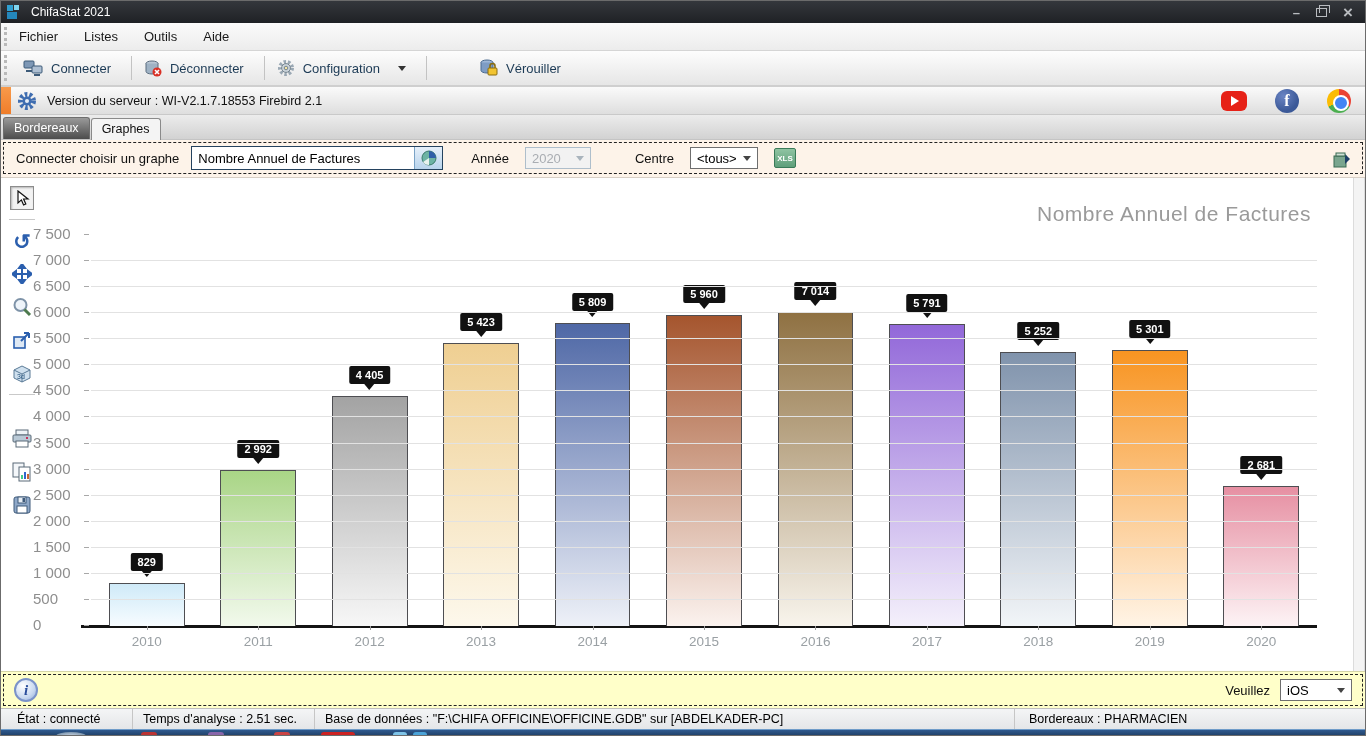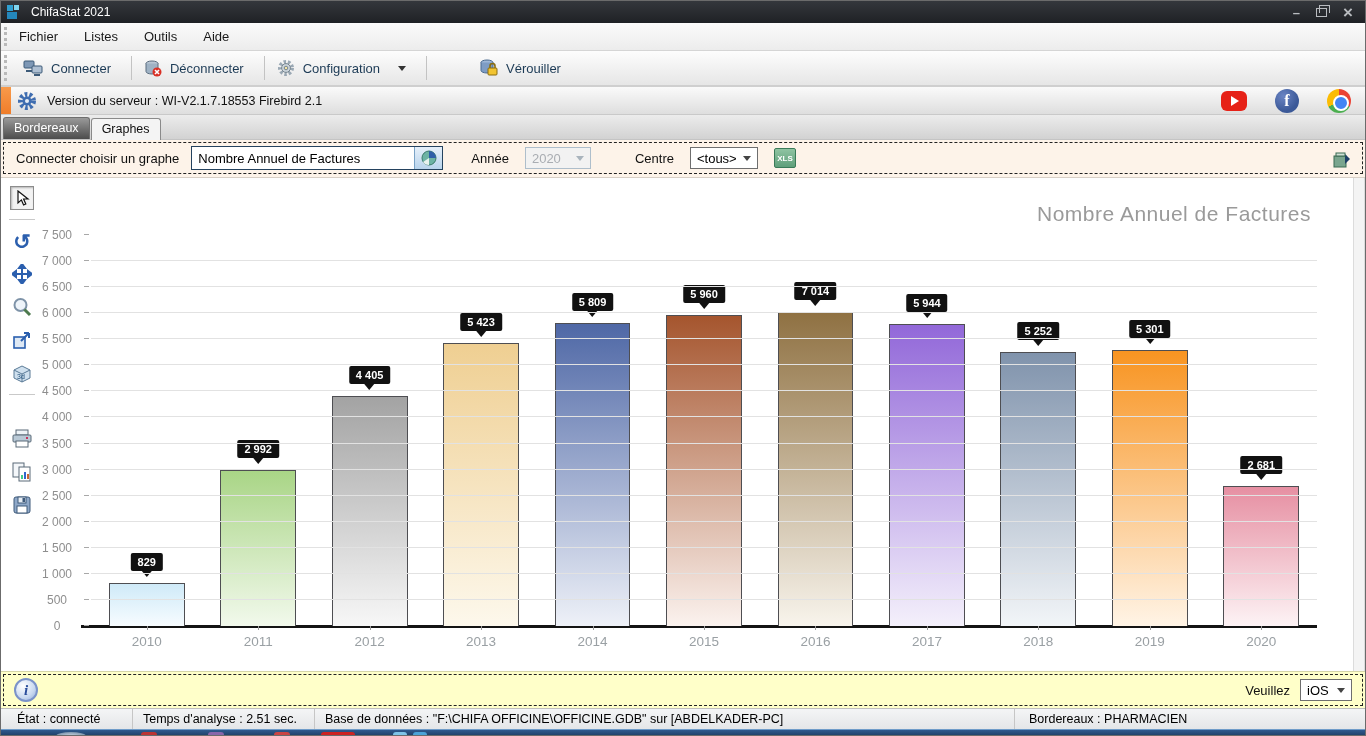--- a/index.html
+++ b/index.html
@@ -72,38 +72,38 @@
   .tool.selected { border:1px solid #8c8c8c; box-shadow:inset 1px 1px 2px rgba(0,0,0,.25); background:#f3f3f3; }
   .strip-sep { width:26px; border-top:1px solid #c9c9c9; }
   .strip-gap { height:14px; }
 
   .chartwrap { flex:1; position:relative; }
   .chart-title { position:absolute; top:24px; right:42px; font-size:21px; color:#9a9a9a; letter-spacing:.5px; }
   .plot { position:absolute; left:48px; right:36px; top:57px; height:391px; }
   .axis-x { position:absolute; left:-10px; right:0; bottom:-2px; height:3px; background:#141414; }
   .gridline { position:absolute; left:0; right:0; height:1px; background:#e2e2e2; }
   .ytick { position:absolute; left:-7px; width:5px; height:1px; background:#a8a8a8; }
-  .ylabel { position:absolute; right:100%; margin-right:10px; width:48px; text-align:center; font-size:12px; color:#8e8e8e; transform:translateY(7px); white-space:nowrap; }
+  .ylabel { position:absolute; right:100%; margin-right:10px; width:48px; text-align:left; font-size:15px; color:#8e8e8e; transform:translateY(7px); white-space:nowrap; }
   .bars { position:absolute; inset:0; display:flex; }
   .barcol { flex:1; position:relative; display:flex; align-items:flex-end; justify-content:center; }
   .bar { width:68%; border:1px solid #4e4e52; border-bottom:none; }
   .callout { position:absolute; left:50%; transform:translateX(-50%); background:#111; color:#fff; font-size:11px; font-weight:bold; padding:3px 7px; border-radius:2px; white-space:nowrap; }
   .callout:after { content:""; position:absolute; top:100%; left:50%; transform:translateX(-50%); border-left:5px solid transparent; border-right:5px solid transparent; border-top:6px solid #111; }
   .xlabels { position:absolute; left:48px; right:36px; top:448px; height:34px; display:flex; }
   .xlabel { flex:1; text-align:center; font-size:13.5px; color:#9aa0a4; padding-top:8px; position:relative; }
   .xlabel:before { content:""; position:absolute; top:0; left:50%; width:1px; height:4px; background:#9a9a9a; }
   .vscroll { width:12px; background:#f4f4f4; border-left:1px solid #dcdcdc; border-right:1px solid #dcdcdc; }
 
   
   .palettebar { height:37px; background:#ffffc9; position:relative; border-top:1px solid #d6d6a8; }
   .palettebar .dash { position:absolute; inset:2px; border:1px dashed #222; display:flex; align-items:center; padding:0 10px; }
   .info-icon { width:24px; height:24px; border-radius:50%; background:radial-gradient(circle at 35% 30%,#ffffff,#c9d9f0 60%,#8fa9d6); border:2px solid #7b93c9; color:#2a4d9b; font-family:"Liberation Serif",serif; font-weight:bold; font-style:italic; font-size:15px; display:flex; align-items:center; justify-content:center; }
   .palette-right { margin-left:auto; display:flex; align-items:center; gap:10px; }
   .palette-label { font-size:13px; color:#111; }
-  .combo.palette { width:52px; background:#fff; }
+  .combo.palette { width:72px; background:#fff; }
 
   
   .statusbar { height:21px; background:linear-gradient(#f4f5f6,#e4e6e8); border-top:1px solid #bfbfbf; display:flex; align-items:center; font-size:12.5px; color:#000; }
   .seg { padding:0 10px; border-right:1px solid #c6c6c6; height:100%; display:flex; align-items:center; }
   .seg.s1 { width:132px;padding-left:16px; } .seg.s2 { width:182px; } .seg.s3 { width:700px; } .seg.s4 { border-right:none; padding-left:14px; }
 
   
   .taskbar { height:10px; background:linear-gradient(#2f5a8f,#16304f); position:relative; overflow:hidden; border-top:1px solid #6f9cc9; }
   .taskbar i { position:absolute; top:2px; border-radius:3px; display:block; }
 </style>
@@ -329,21 +329,21 @@
           <div class="barcol">
             <div class="bar" style="height: 79.4667%; background: linear-gradient(rgb(165, 85, 46), rgb(251, 242, 238));"></div>
             <div class="callout" style="bottom: calc(79.4667% + 12px);">5 960</div>
           </div>
           <div class="barcol">
             <div class="bar" style="height: 80.1867%; background: linear-gradient(rgb(143, 113, 66), rgb(248, 244, 236));"></div>
             <div class="callout" style="bottom: calc(80.1867% + 12px);">7 014</div>
           </div>
           <div class="barcol">
             <div class="bar" style="height: 77.2133%; background: linear-gradient(rgb(146, 104, 217), rgb(244, 240, 251));"></div>
-            <div class="callout" style="bottom: calc(77.2133% + 12px);">5 944</div>
+            <div class="callout" style="bottom: calc(77.2133% + 12px);">5 791</div>
           </div>
           <div class="barcol">
             <div class="bar" style="height: 70.0267%; background: linear-gradient(rgb(128, 147, 172), rgb(242, 245, 248));"></div>
             <div class="callout" style="bottom: calc(70.0267% + 12px);">5 252</div>
           </div>
           <div class="barcol">
             <div class="bar" style="height: 70.68%; background: linear-gradient(rgb(248, 148, 33), rgb(255, 244, 230));"></div>
             <div class="callout" style="bottom: calc(70.68% + 12px);">5 301</div>
           </div>
           <div class="barcol">

